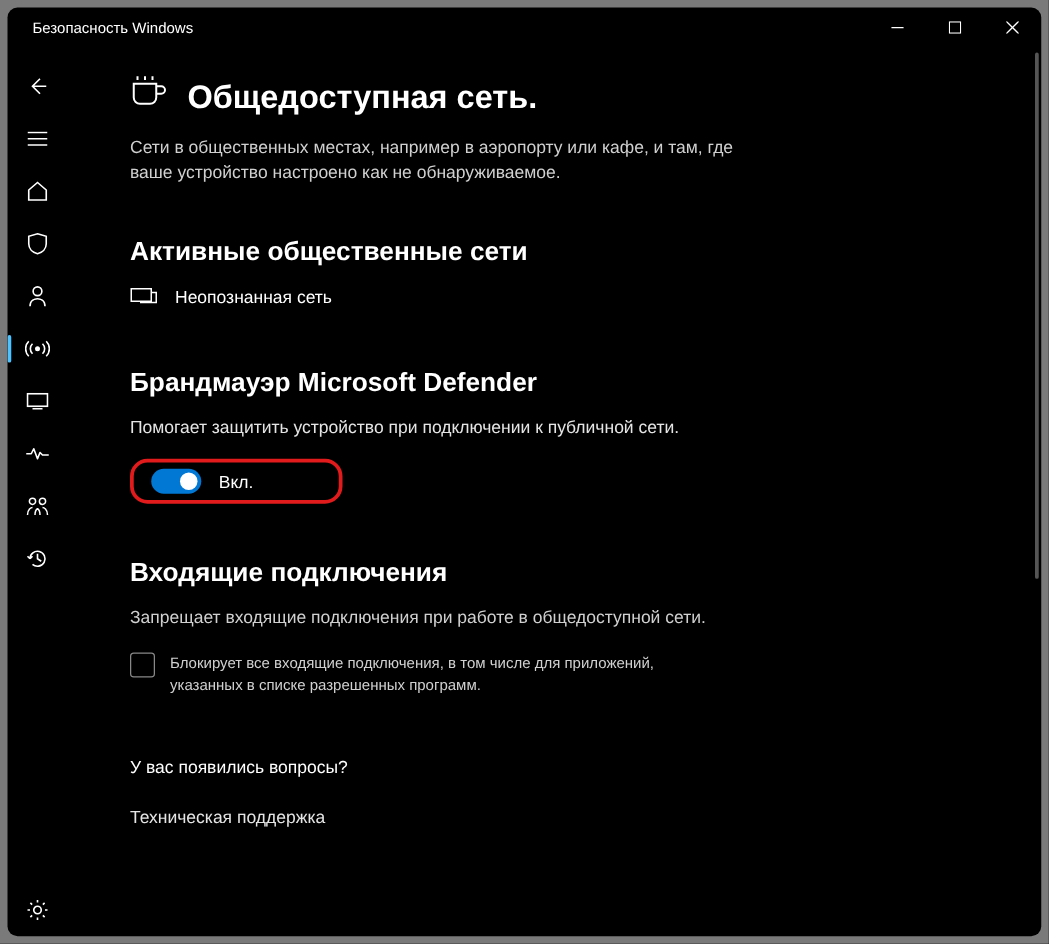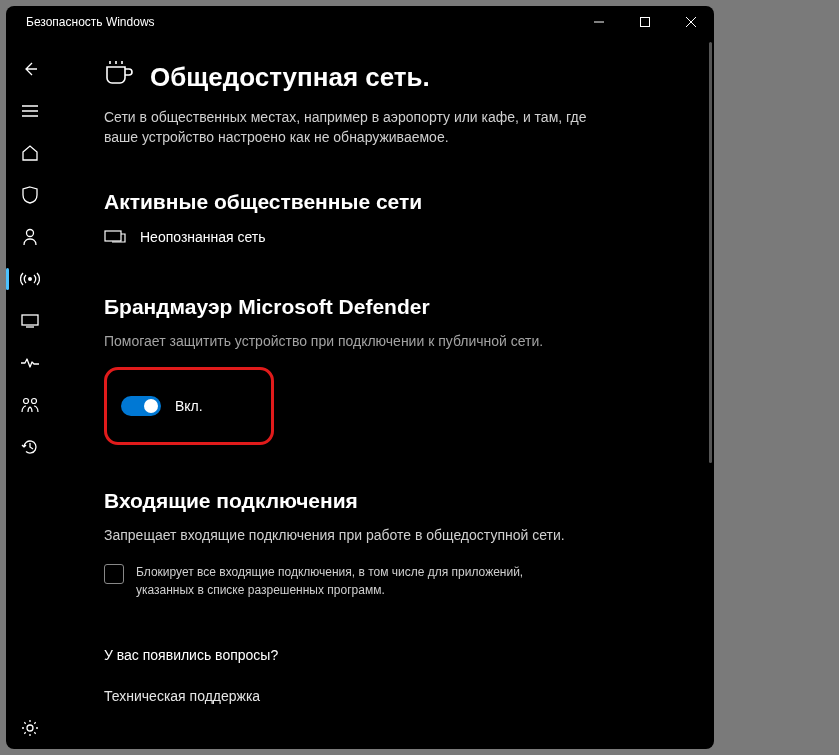--- a/index.html
+++ b/index.html
@@ -3,21 +3,21 @@
 <meta charset="utf-8">
 <style>
   * { box-sizing: border-box; margin: 0; padding: 0; }
   html, body { width: 839px; height: 755px; overflow: hidden; }
   body {
     font-family: "Segoe UI", Tahoma, sans-serif;
     background: #7a7a7a;
     padding: 6px;
   }
   .window {
-    width: 708px;
+    width: 827px;
     height: 743px;
     background: #000;
     border-radius: 8px;
     display: flex;
     flex-direction: column;
     overflow: hidden;
     position: relative;
   }
   .titlebar {
     height: 32px;
@@ -95,28 +95,28 @@
   }
   .net-row {
     display: flex;
     align-items: center;
     gap: 14px;
     font-size: 14px;
     margin-bottom: 48px;
   }
   .firewall-desc {
     font-size: 14px;
-    color: #a3a3a3;
+    color: #e5e5e5;
     margin-bottom: 18px;
   }
   .toggle-wrap {
     display: flex;
     align-items: center;
     gap: 14px;
-    padding: 26px 14px;
+    padding: 5px 14px;
     border: 3px solid #e11b1b;
     border-radius: 14px;
     width: 170px;
     margin-bottom: 44px;
   }
   .toggle {
     width: 40px; height: 20px;
     background: #0078d4;
     border-radius: 10px;
     position: relative;

